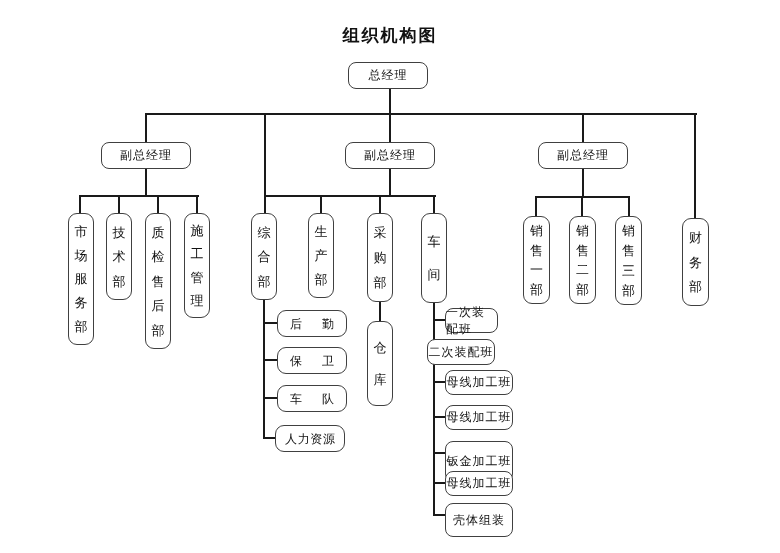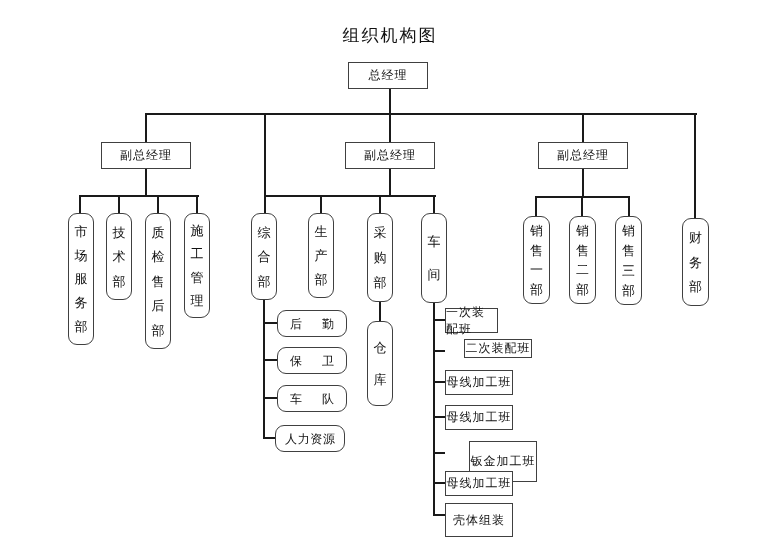--- a/index.html
+++ b/index.html
@@ -16,27 +16,27 @@
     background: var(--background);
     font-family: "Liberation Serif", "DejaVu Serif", serif;
     color: #111;
     overflow: hidden;
   }
   .chart-title {
     position: absolute;
     left: 0; top: 24px; width: 780px;
     text-align: center;
     font-size: 17px;
-    font-weight: normal;
+    font-weight: bold;
     letter-spacing: 2px;
   }
   .box {
     position: absolute;
     border: 1.5px solid var(--border);
-    border-radius: 0;
+    border-radius: 8px;
     background: #fff;
     display: flex;
     align-items: center;
     justify-content: center;
     font-size: 12px;
   }
   
   .hbox { letter-spacing: 1px; }
   
   .vbox {
@@ -181,24 +181,24 @@
       <span>队</span>
     </div>
   <div class="box jbox tight" style="left:275px;top:425px;width:70px;height:27px">
       <span>人</span>
       <span>力</span>
       <span>资</span>
       <span>源</span>
     </div>
 
   <div class="box hbox" style="left:445px;top:308px;width:53px;height:25px">一次装配班</div>
-  <div class="box hbox" style="left:464px;top:339px;width:68px;height:19px">二次装配班</div>
+  <div class="box hbox" style="left:427px;top:339px;width:68px;height:26px">二次装配班</div>
   <div class="box hbox" style="left:445px;top:370px;width:68px;height:25px">母线加工班</div>
   <div class="box hbox" style="left:445px;top:405px;width:68px;height:25px">母线加工班</div>
-  <div class="box hbox" style="left:469px;top:441px;width:68px;height:41px">钣金加工班</div>
+  <div class="box hbox" style="left:445px;top:441px;width:68px;height:41px">钣金加工班</div>
   <div class="box hbox" style="left:445px;top:471px;width:68px;height:25px">母线加工班</div>
   <div class="box hbox" style="left:445px;top:503px;width:68px;height:34px">壳体组装</div>
 
   <div class="box vbox" style="left:523px;top:216px;width:27px;height:88px">
       <span>销</span>
       <span>售</span>
       <span>一</span>
       <span>部</span>
     </div>
   <div class="box vbox" style="left:569px;top:216px;width:27px;height:88px">

